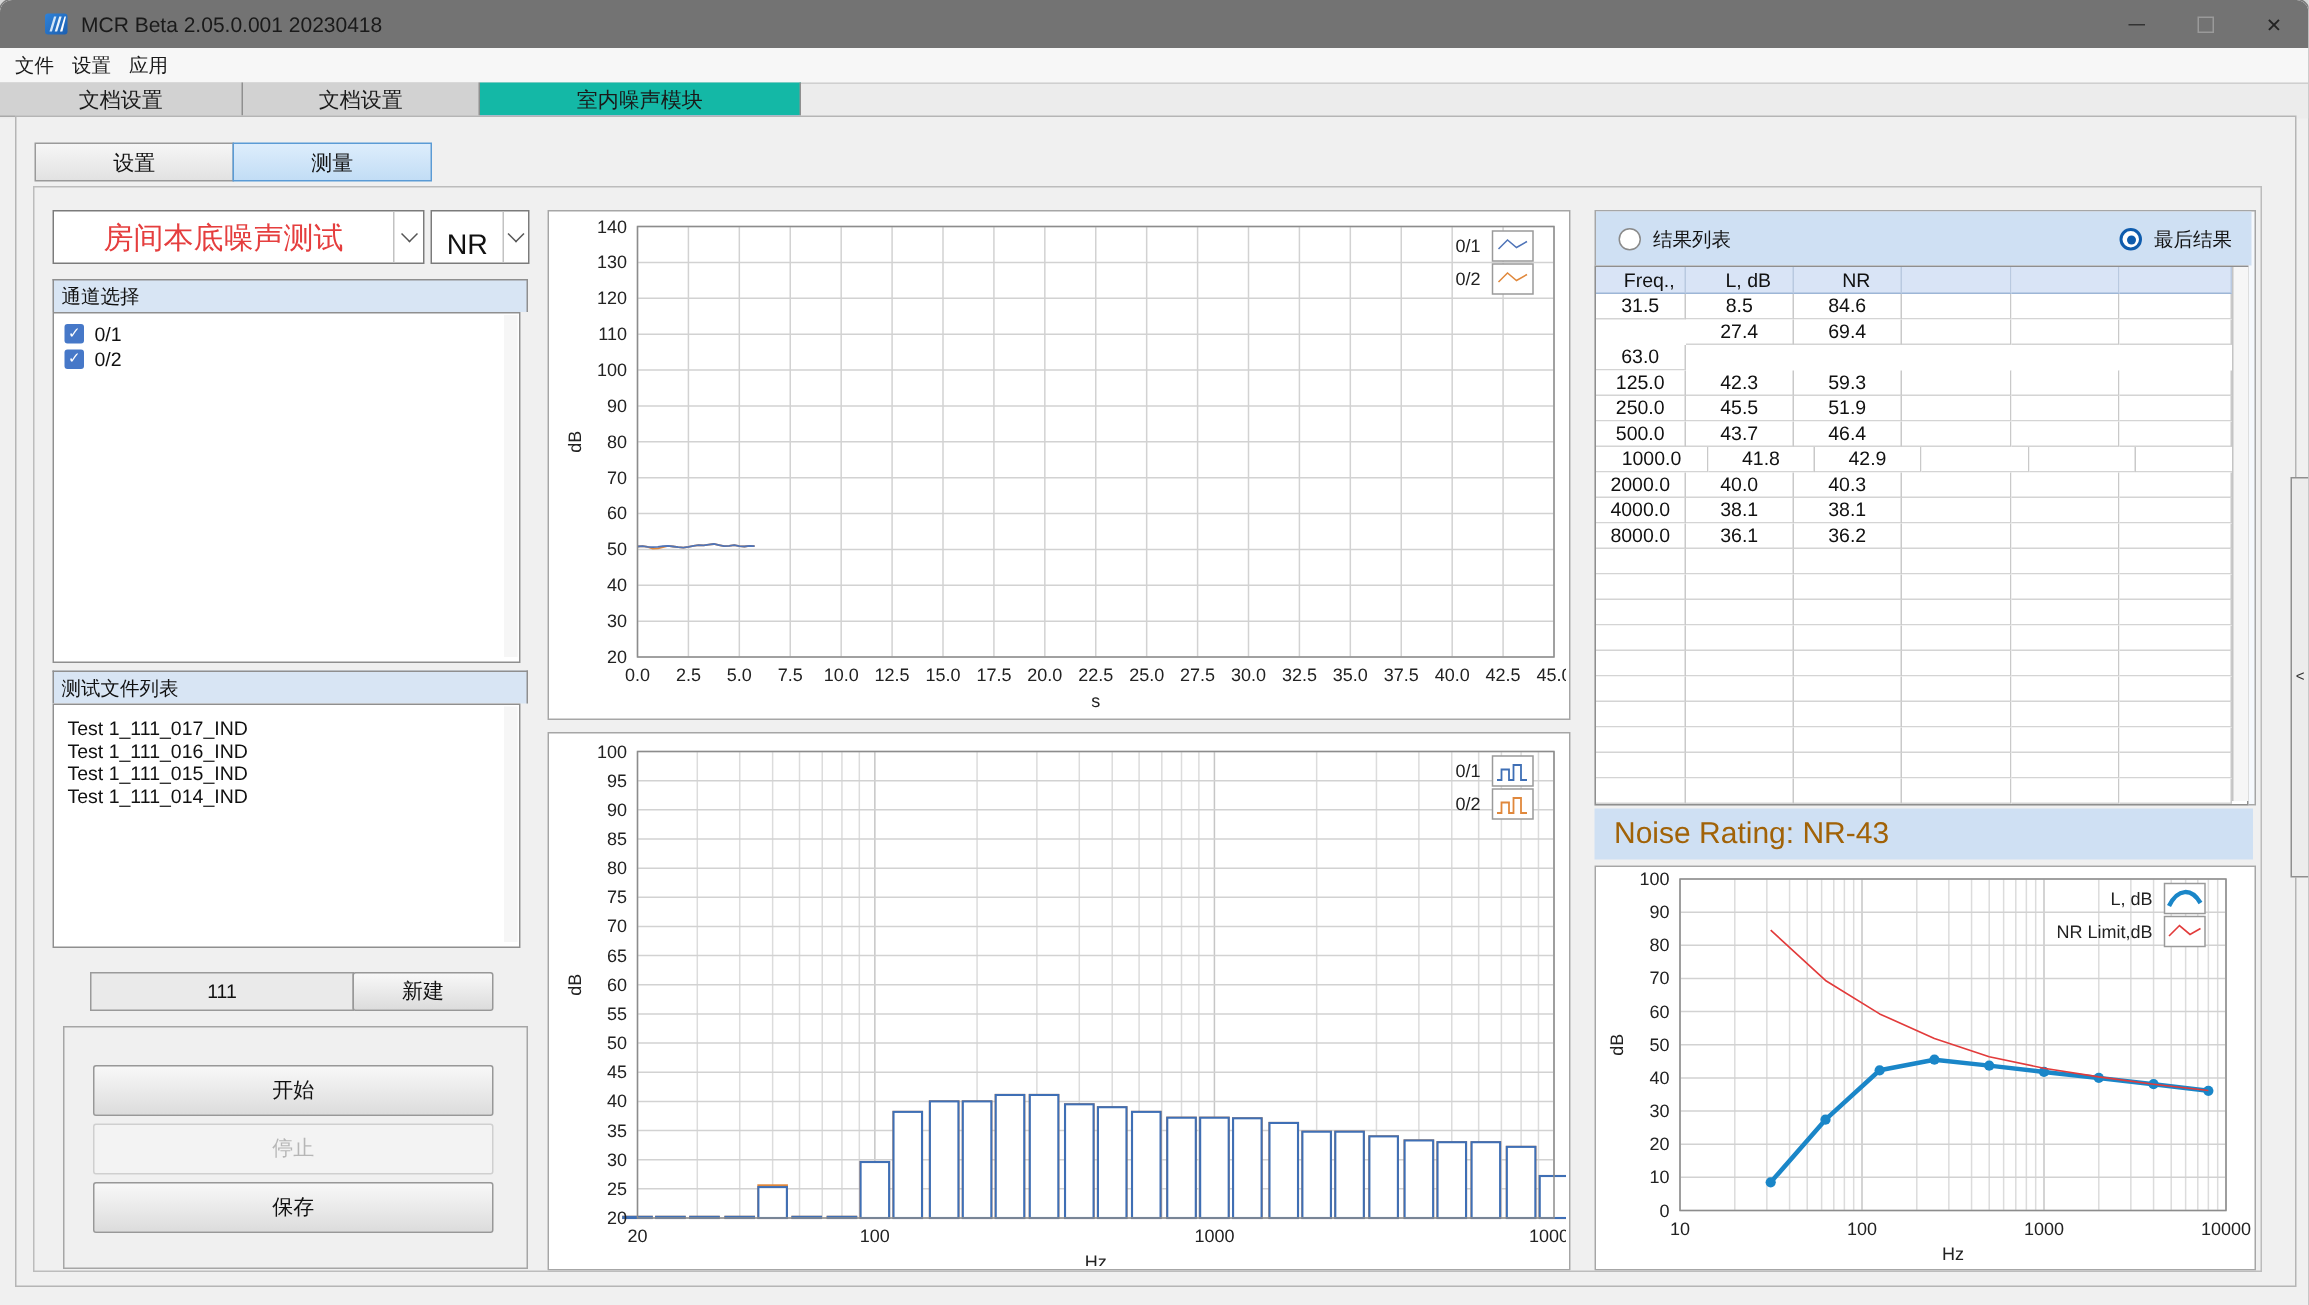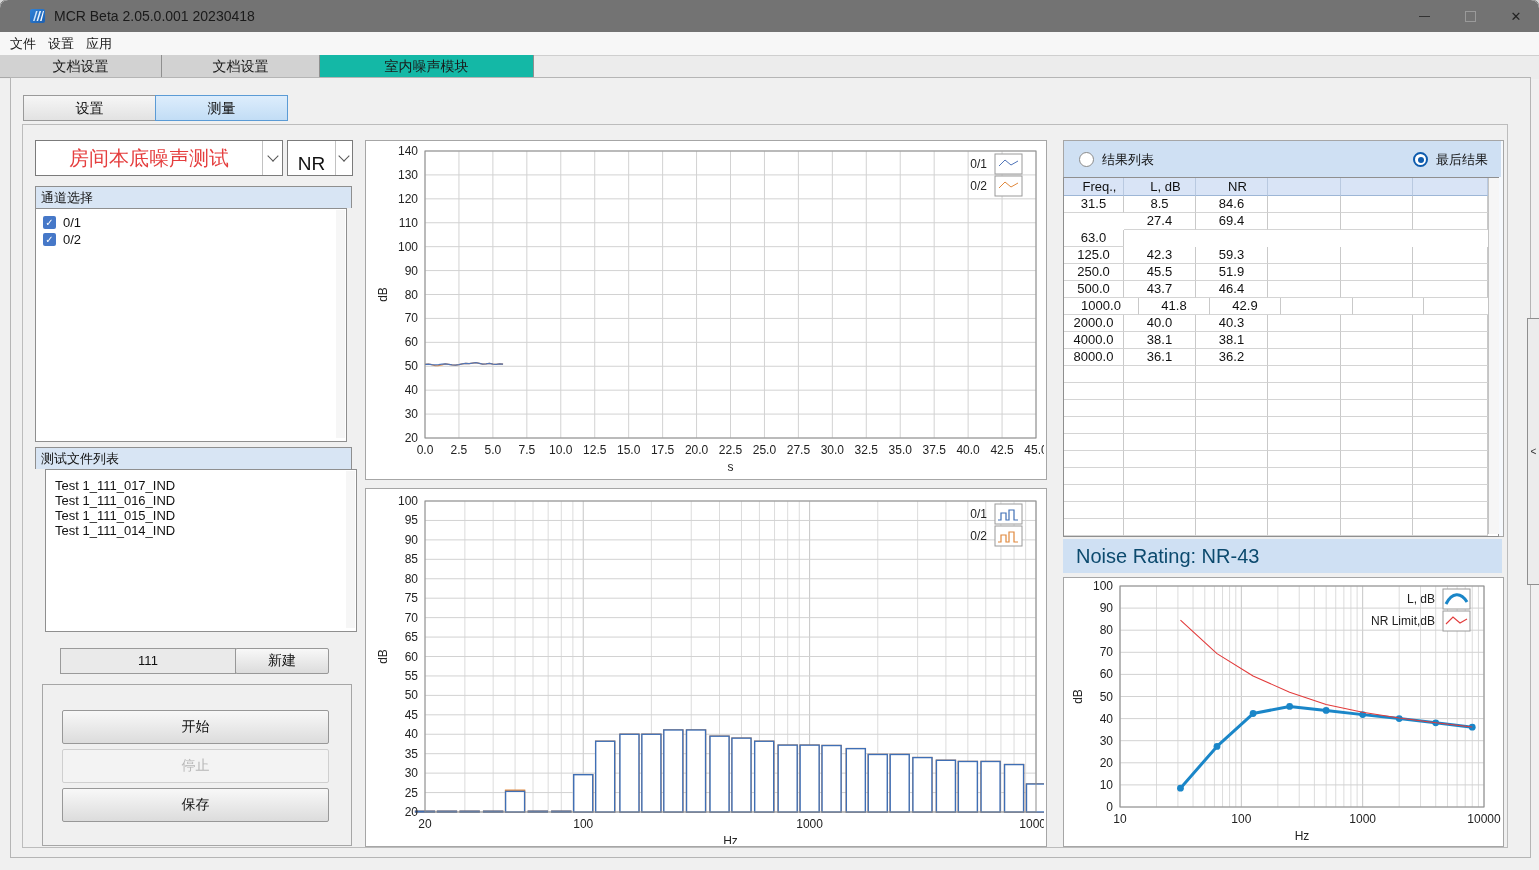--- a/index.html
+++ b/index.html
@@ -40,21 +40,21 @@
   .combo{background:#fff;border:1px solid #7b7b7b;display:flex;align-items:center;}
   .chevbox{width:19px;align-self:stretch;border-left:1px solid #c2c2c2;display:flex;align-items:center;justify-content:center;}
   .chev{width:7px;height:7px;border-right:1.6px solid #555;border-bottom:1.6px solid #555;
         transform:rotate(45deg);margin-top:-4px;}
   .cb{width:13px;height:13px;background:#4678c8;border-radius:2px;color:#fff;font-size:10px;
       line-height:13px;text-align:center;}
   .radio{width:13px;height:13px;border-radius:50%;border:1px solid #8a8a8a;background:#fff;}
   .radio.sel{border:2px solid #0f5cad;width:11px;height:11px;position:relative;}
   .radio.sel::after{content:"";position:absolute;left:2.5px;top:2.5px;width:6px;height:6px;border-radius:50%;background:#0f5cad;}
   .redtext{color:#e53e3e;font-family:"Liberation Serif",serif;font-size:20px;}
-  .banner{background:#cfe0f3;color:#0c4a6e;font-size:20px;line-height:34px;padding-left:13px;}
+  .banner{background:#cfe0f3;color:#a16207;font-size:20px;line-height:34px;padding-left:13px;}
   .bluebar{background:#cfe0f3;}
   
   #rtable{border:1px solid #8f8f8f;background:#fff;overflow:hidden;}
   .trow{display:flex;}
   .tcell{box-sizing:border-box;border-right:1px solid #c9c9c9;border-bottom:1px solid #d4d4d4;
          height:17px;line-height:16px;text-align:center;font-size:13px;background:#fff;}
   .thead .tcell{background:#d9e4f6;border-bottom:1px solid #9db6d6;border-right:1px solid #b9c9e0;height:18px;line-height:18px;padding-left:12px;}
   .splitter{background:#ececec;border:1px solid #8f8f8f;display:flex;align-items:center;justify-content:center;
             font-size:10px;color:#333;}
   svg text{font-family:"Liberation Sans",sans-serif;}
@@ -127,21 +127,21 @@
       <div class="cb">✓</div>
       <span>0/1</span>
     </div>
     <div class="abs" style="left:7px;top:23px;display:flex;align-items:center;gap:7px;">
       <div class="cb">✓</div>
       <span>0/2</span>
     </div>
   </div>
 
   <div class="abs hdr" style="left:35px;top:447px;width:310px;height:21px;">测试文件列表</div>
-  <div class="abs listbox" style="left:45px;top:469px;width:310px;height:161px;">
+  <div class="abs listbox" style="left:35px;top:469px;width:310px;height:161px;">
     <div class="abs sbtrack" style="right:1px;top:1px;width:9px;height:157px;"></div>
     <div class="abs" style="left:9px;top:8px;">Test 1_111_017_IND</div>
     <div class="abs" style="left:9px;top:23px;">Test 1_111_016_IND</div>
     <div class="abs" style="left:9px;top:38px;">Test 1_111_015_IND</div>
     <div class="abs" style="left:9px;top:53px;">Test 1_111_014_IND</div>
   </div>
 
   <div class="abs" style="left:60px;top:648px;width:174px;height:24px;background:#eaeaea;border:1px solid #9a9a9a;
        text-align:center;line-height:24px;">111</div>
   <div class="abs btn" style="left:235px;top:648px;width:92px;height:24px;">新建</div>

